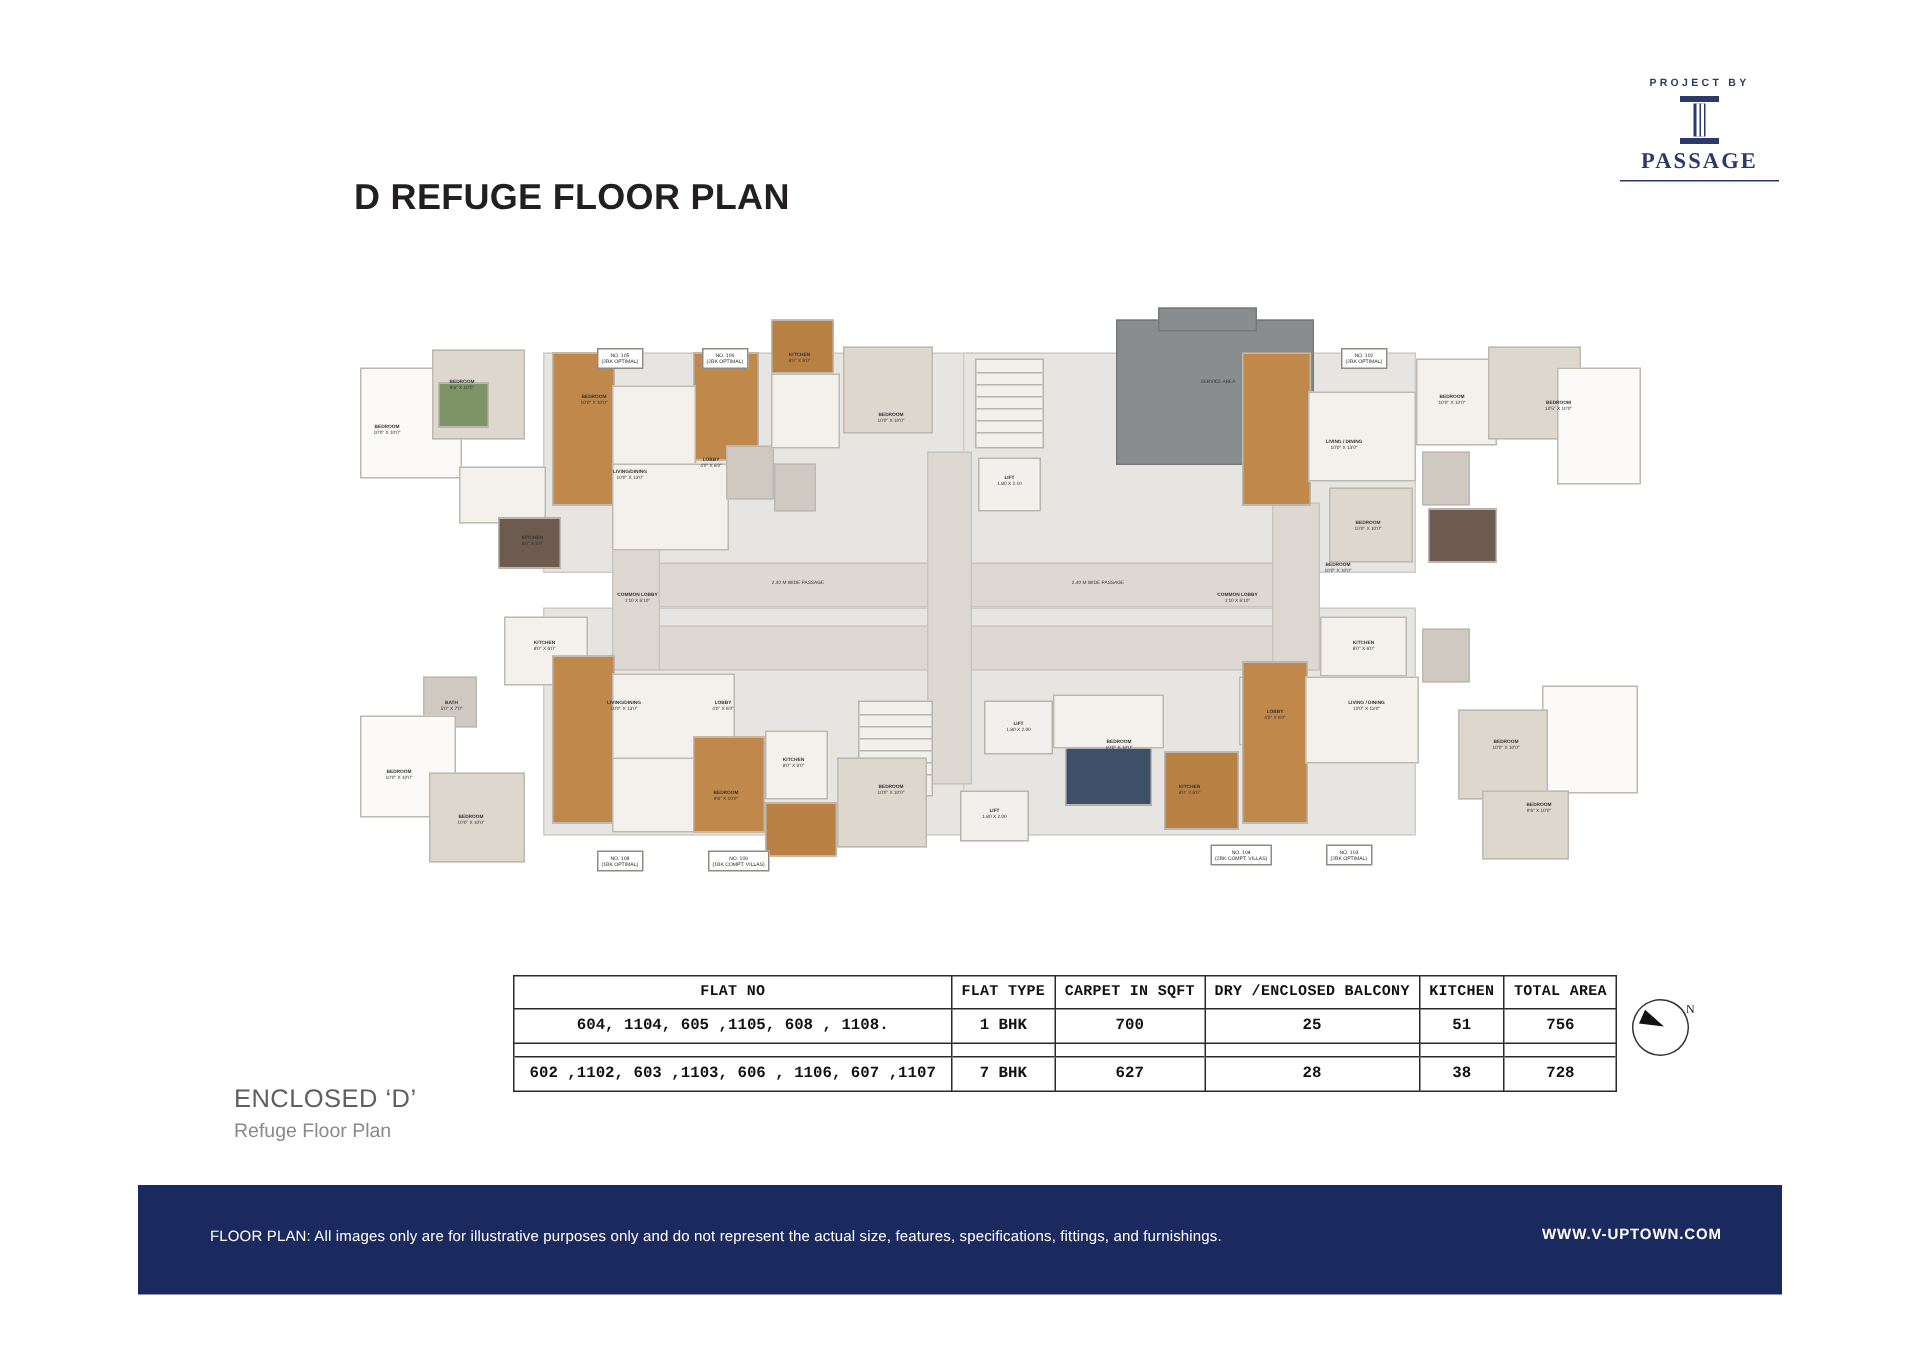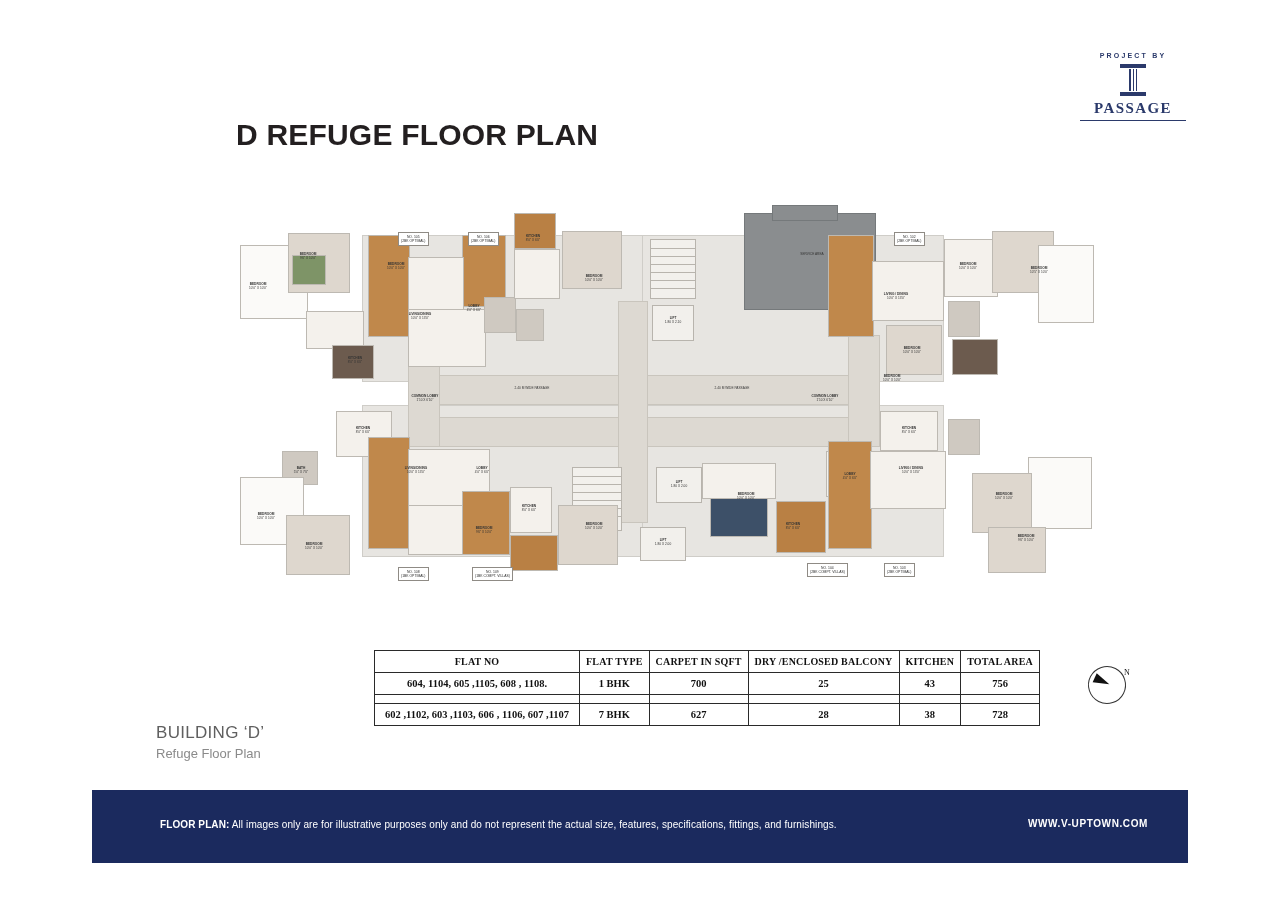--- a/index.html
+++ b/index.html
@@ -76,21 +76,21 @@
     height: 1px;
     background: #2b3a6b;
     margin: 3px 2px 0 2px;
   }
 
   
   .page-title {
     position: absolute;
     top: 118px;
     left: 236px;
-    font-size: 30px;
+    font-size: 24px;
     font-weight: 700;
     color: #231f20;
     letter-spacing: 0.2px;
   }
 
   
   .plan-wrap {
     position: absolute;
     top: 205px;
     left: 232px;
@@ -159,23 +159,23 @@
     color: #333;
     text-align: center;
     white-space: nowrap;
   }
   .lbl b { font-weight: 700; }
 
   
   .area-table {
     position: absolute;
     top: 650px;
-    left: 374px;
+    left: 342px;
     border-collapse: collapse;
-    font-family: Liberation Serif, serif;
+    font-family: Liberation Mono, monospace;
     font-size: 10.5px;
     color: #111;
   }
   .area-table th, .area-table td {
     border: 1px solid #2a2a2a;
     padding: 5px 6px;
     text-align: center;
     font-weight: 700;
   }
   .area-table th { font-size: 10px; letter-spacing: 0.2px; }
@@ -250,21 +250,21 @@
     background: #1b2a5e;
   }
   .footer .disclaimer {
     position: absolute;
     left: 48px;
     top: 29px;
     font-size: 10px;
     color: #ffffff;
     letter-spacing: 0.1px;
   }
-  .footer .disclaimer b { font-weight: 700; margin-left: 20px; }
+  .footer .disclaimer b { font-weight: 400; }
   .footer .site {
     position: absolute;
     right: 40px;
     top: 28px;
     font-size: 10px;
     font-weight: 700;
     letter-spacing: 0.6px;
     color: #ffffff;
   }
 </style>
@@ -448,21 +448,21 @@
       <th>KITCHEN</th>
       <th>TOTAL AREA</th>
     </tr>
   </thead>
   <tbody>
     <tr>
       <td class="flatno">604, 1104, 605 ,1105, 608 , 1108.</td>
       <td>1 BHK</td>
       <td>700</td>
       <td>25</td>
-      <td>43</td>
+      <td>51</td>
       <td>756</td>
     </tr>
     <tr class="spacer">
       <td></td>
         <td></td>
         <td></td>
       <td></td>
         <td></td>
         <td></td>
     </tr>
@@ -477,21 +477,21 @@
   </tbody>
 </table>
 
 <div class="compass">
   <div class="ring"></div>
   <div class="needle"></div>
   <div class="n">N</div>
 </div>
 
 <div class="caption">
-  <div class="b-name">BUILDING ‘D’</div>
+  <div class="b-name">ENCLOSED ‘D’</div>
   <div class="b-sub">Refuge Floor Plan</div>
 </div>
 
 <div class="footer">
   <div class="disclaimer">
     <b>FLOOR PLAN:</b><span> All images only are for illustrative purposes only and do not represent the actual size, features, specifications, fittings, and furnishings.</span>
   </div>
   <div class="site">WWW.V-UPTOWN.COM</div>
 </div>
 

